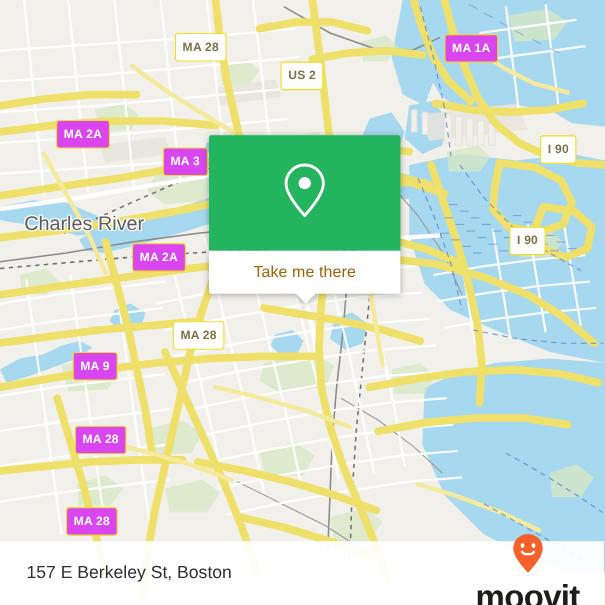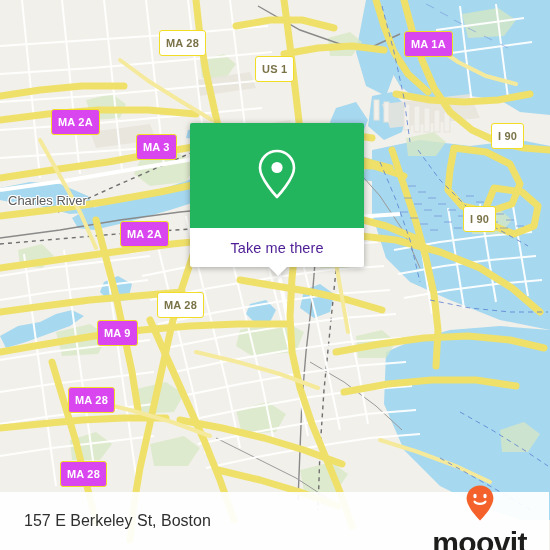--- a/index.html
+++ b/index.html
@@ -33,42 +33,42 @@
     position:absolute;
     color:#5b5b5b;
     text-shadow:
        1px 0 0 rgba(255,255,255,.9),-1px 0 0 rgba(255,255,255,.9),
        0 1px 0 rgba(255,255,255,.9),0 -1px 0 rgba(255,255,255,.9),
        1px 1px 0 rgba(255,255,255,.9),-1px -1px 0 rgba(255,255,255,.9),
        1px -1px 0 rgba(255,255,255,.9),-1px 1px 0 rgba(255,255,255,.9);
     white-space:nowrap;
   }
   #label-cambridge{left:11px;top:14px;font-size:17px;}
-  #label-charles-river{left:8px;top:193px;font-size:13px;}
+  #label-charles-river{left:22px;top:193px;font-size:18px;}
 
   
   #popup{
     position:absolute;left:190px;top:123px;width:174px;
     filter:drop-shadow(0 1px 3px rgba(0,0,0,.32));
   }
   #popup-image{
     height:105px;width:100%;
     background:#23b45e;
     border-radius:2px 2px 0 0;
     display:flex;align-items:center;justify-content:center;
   }
   #popup-pin-icon{display:block;}
   #popup-action{
     height:39px;width:100%;
     background:#ffffff;
     border-radius:0 0 2px 2px;
     display:flex;align-items:center;justify-content:center;
   }
   #popup-action-label{
-    font-size:14.5px;color:#4c1d95;letter-spacing:.1px;
+    font-size:14.5px;color:#a16207;letter-spacing:.1px;
   }
   #popup-tail{
     position:absolute;left:78px;top:143px;
     width:0;height:0;
     border-left:10px solid transparent;
     border-right:10px solid transparent;
     border-top:10px solid #ffffff;
   }
 
   
@@ -346,29 +346,29 @@
           <path d="M484 36 L492 40"></path>
             <path d="M500 44 L508 48"></path>
         </g>
       </g>
       </svg>
     </div>
 
     <div class="place-label" id="label-charles-river">Charles River</div>
 
     <div class="shield white" style="left:159px;top:30px;">MA 28</div>
-    <div class="shield white" style="left:255px;top:56px;">US 1</div>
+    <div class="shield white" style="left:255px;top:56px;">US 2</div>
     <div class="shield yellow" style="left:404px;top:31px;">MA 1A</div>
     <div class="shield yellow" style="left:51px;top:109px;">MA 2A</div>
-    <div class="shield yellow" style="left:136px;top:134px;">MA 3</div>
+    <div class="shield yellow" style="left:148px;top:134px;">MA 3</div>
     <div class="shield white" style="left:491px;top:123px;">I 90</div>
     <div class="shield white" style="left:463px;top:206px;">I 90</div>
     <div class="shield yellow" style="left:120px;top:221px;">MA 2A</div>
     <div class="shield white" style="left:157px;top:292px;">MA 28</div>
-    <div class="shield yellow" style="left:66px;top:320px;margin-left:31px;">MA 9</div>
+    <div class="shield yellow" style="left:66px;top:320px;">MA 9</div>
     <div class="shield yellow" style="left:68px;top:387px;">MA 28</div>
     <div class="shield yellow" style="left:60px;top:461px;">MA 28</div>
 
   </div>
 
   <div id="popup">
     <div id="popup-image">
       <span id="popup-pin-icon">
         <svg width="40" height="52" viewBox="0 0 40 52" xmlns="http://www.w3.org/2000/svg">
           <path d="M20 3 C10.6 3 3 10.6 3 20 C3 31 20 49 20 49 C20 49 37 31 37 20 C37 10.6 29.4 3 20 3 Z" fill="none" stroke="#ffffff" stroke-width="2.6" stroke-linejoin="round"></path>

